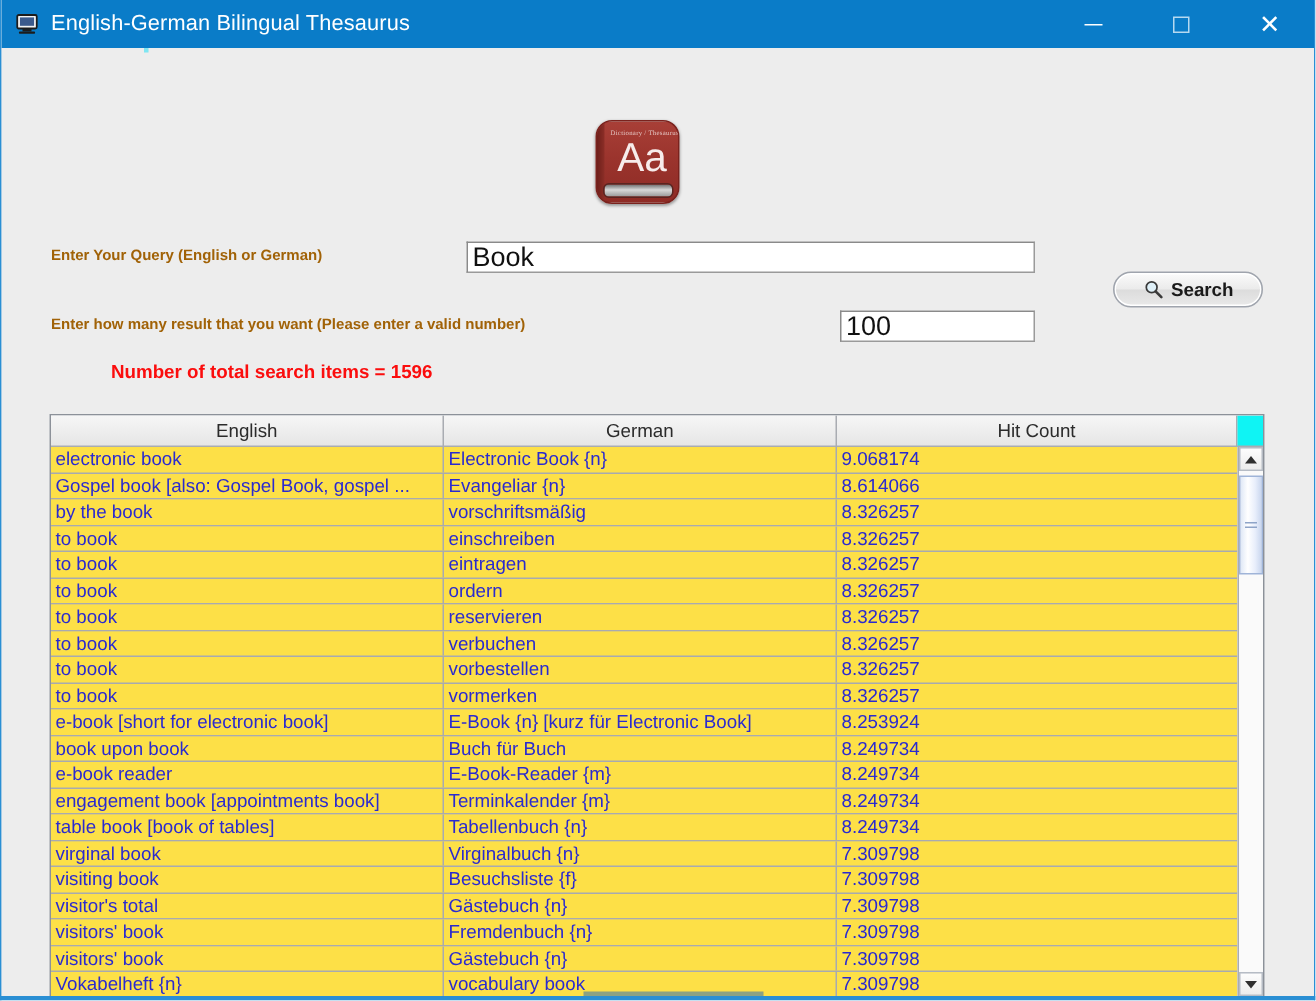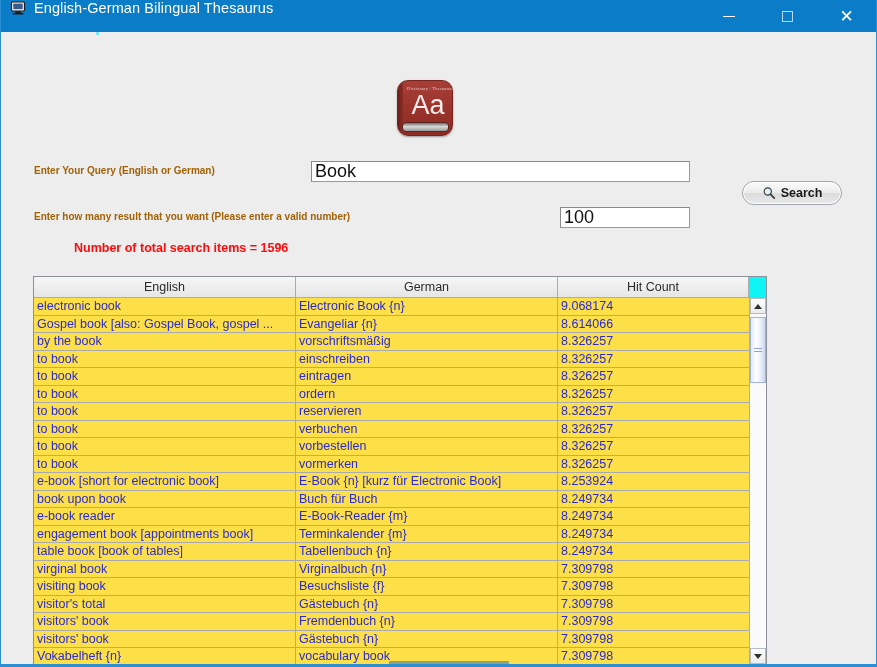--- a/index.html
+++ b/index.html
@@ -21,21 +21,21 @@
     border-bottom: 3px solid #2a8fd4;
     overflow: hidden;
   }
 
   
   .titlebar {
     position: relative;
     height: 32px;
     background: #0a7cc8;
     display: flex;
-    align-items: flex-start;
+    align-items: center;
     overflow: hidden;
   }
   .title-icon {
     width: 16px;
     height: 16px;
     margin-left: 9px;
     margin-right: 8px;
     flex: 0 0 auto;
   }
   .title-text {
@@ -215,21 +215,21 @@
     color: #fb0d0d;
     white-space: nowrap;
     padding-left: 40px;
   }
 
   
   .table-outer {
     position: absolute;
     left: 32px;
     top: 244px;
-    width: 734px;
+    width: 810px;
     height: 389px;
     box-sizing: border-box;
     border: 1px solid #8c9199;
     background: #ffffff;
     overflow: hidden;
     display: flex;
     flex-direction: column;
   }
   .table-head-row {
     display: flex;

